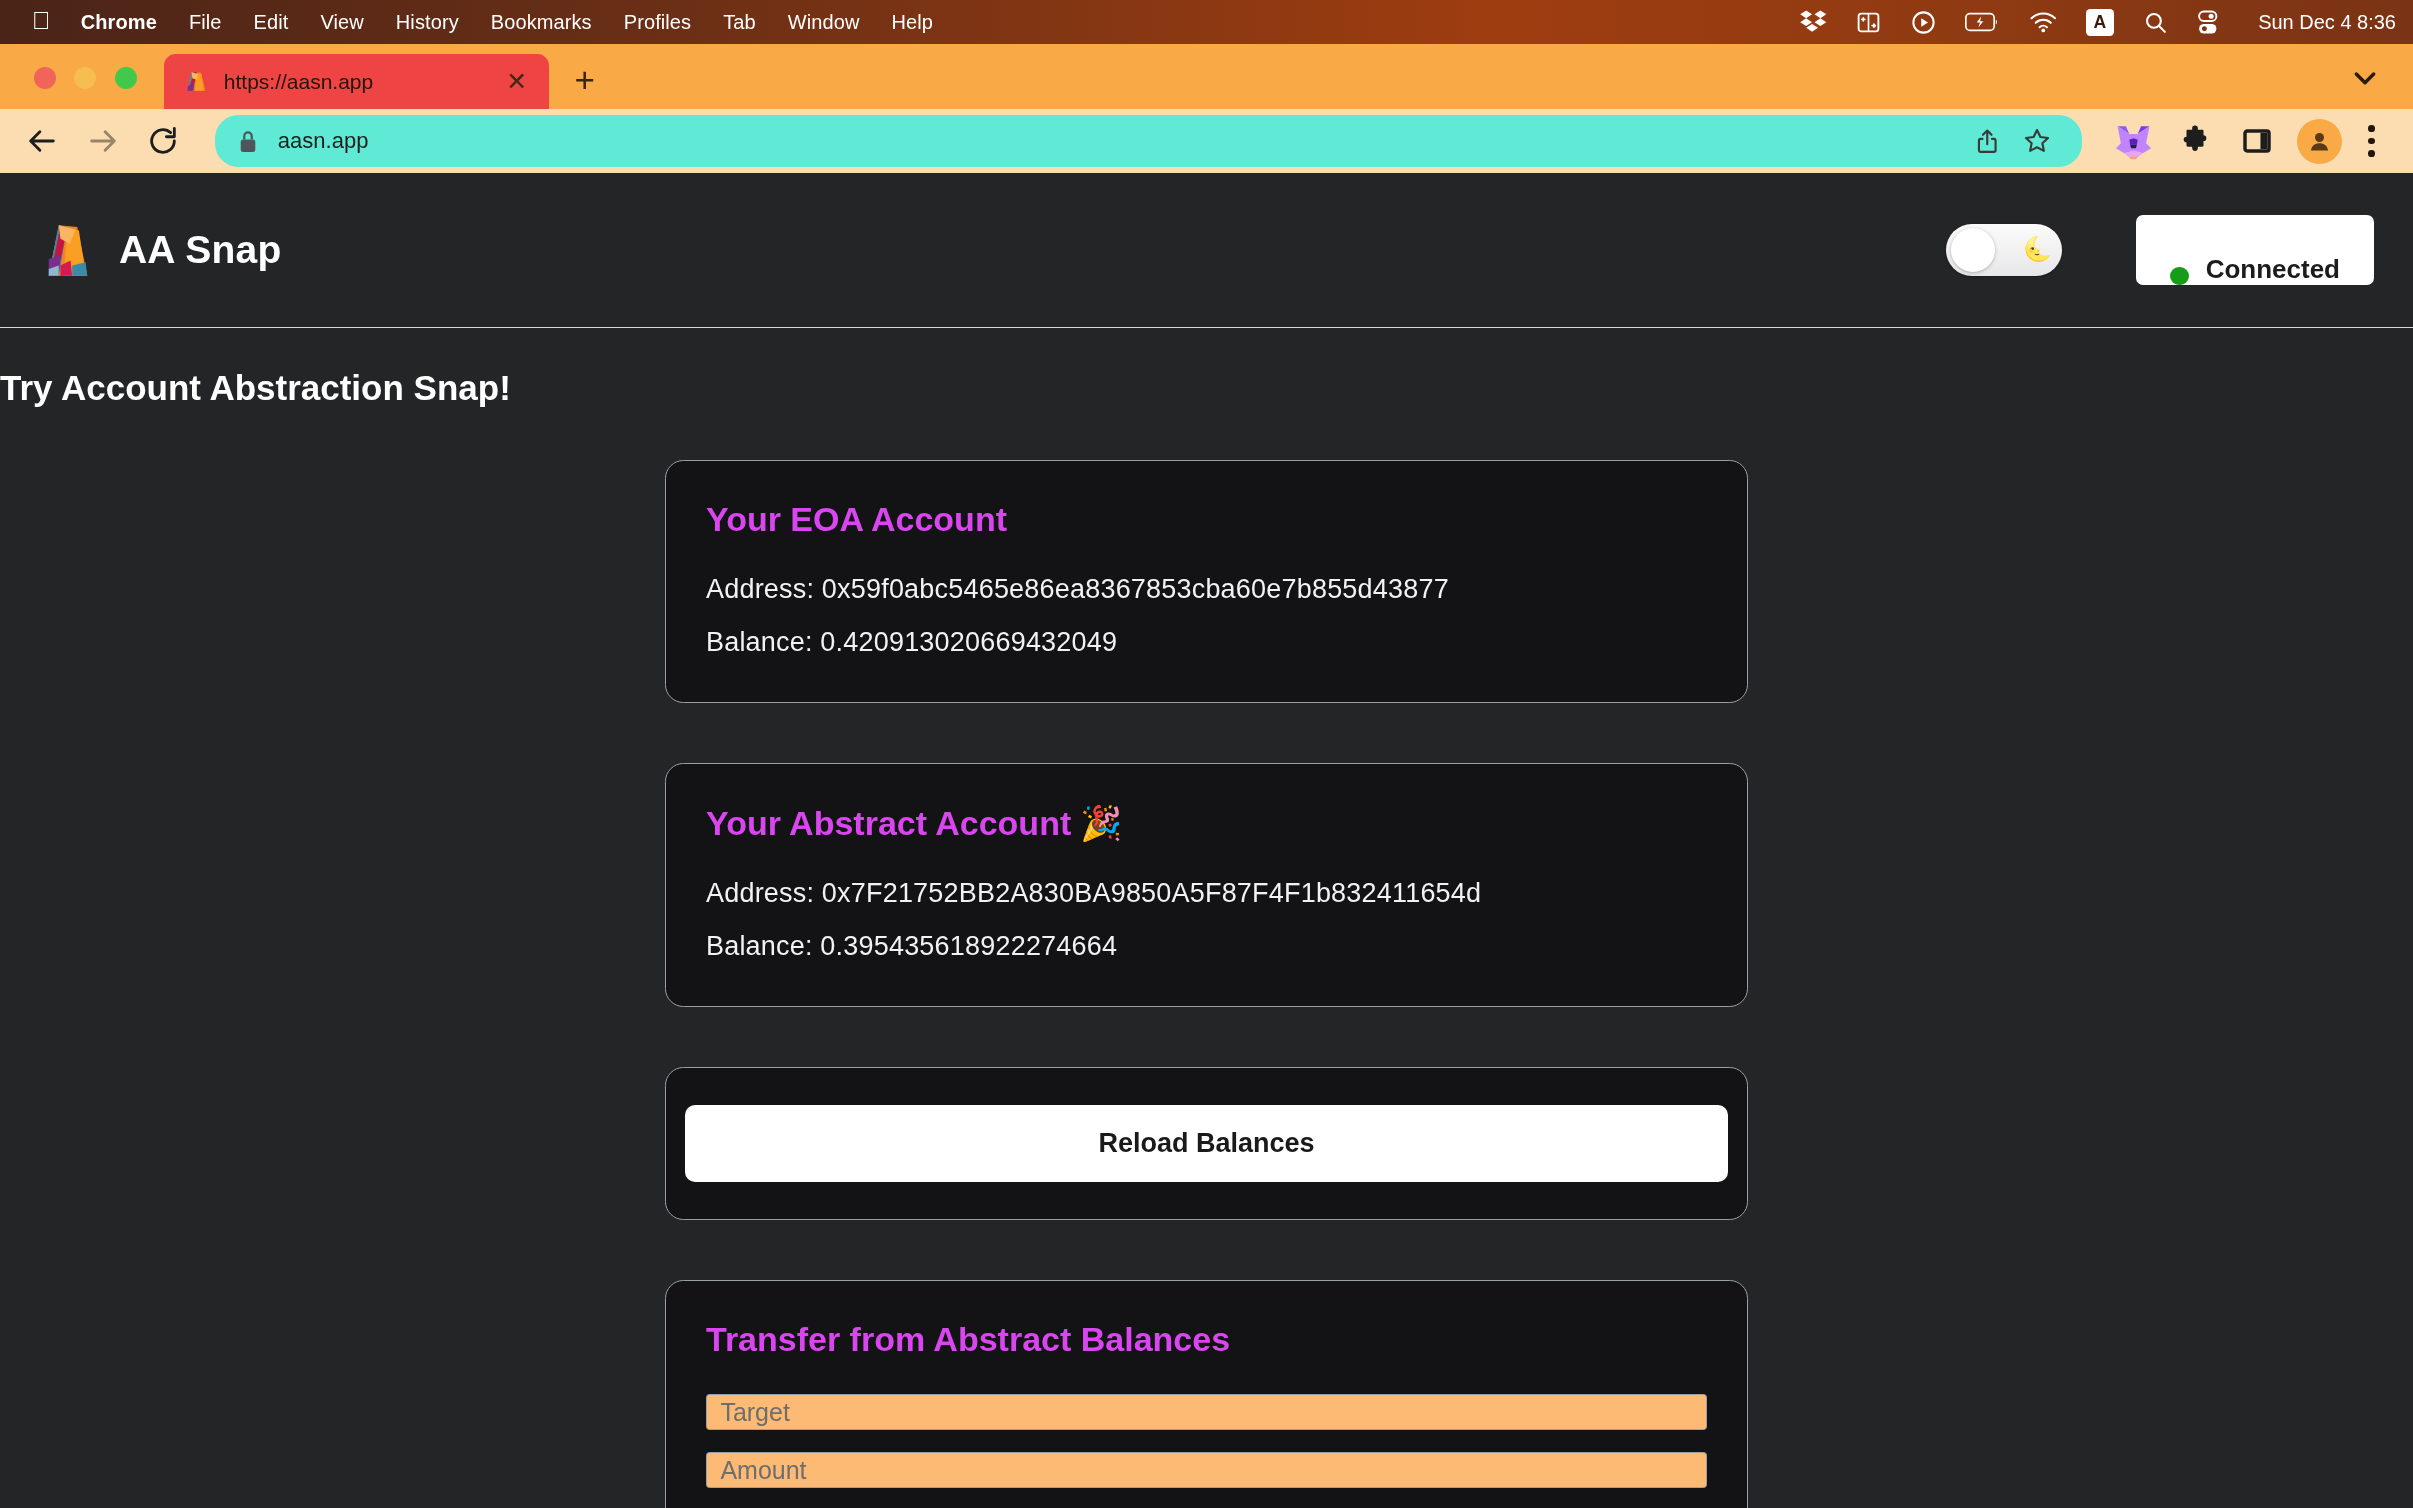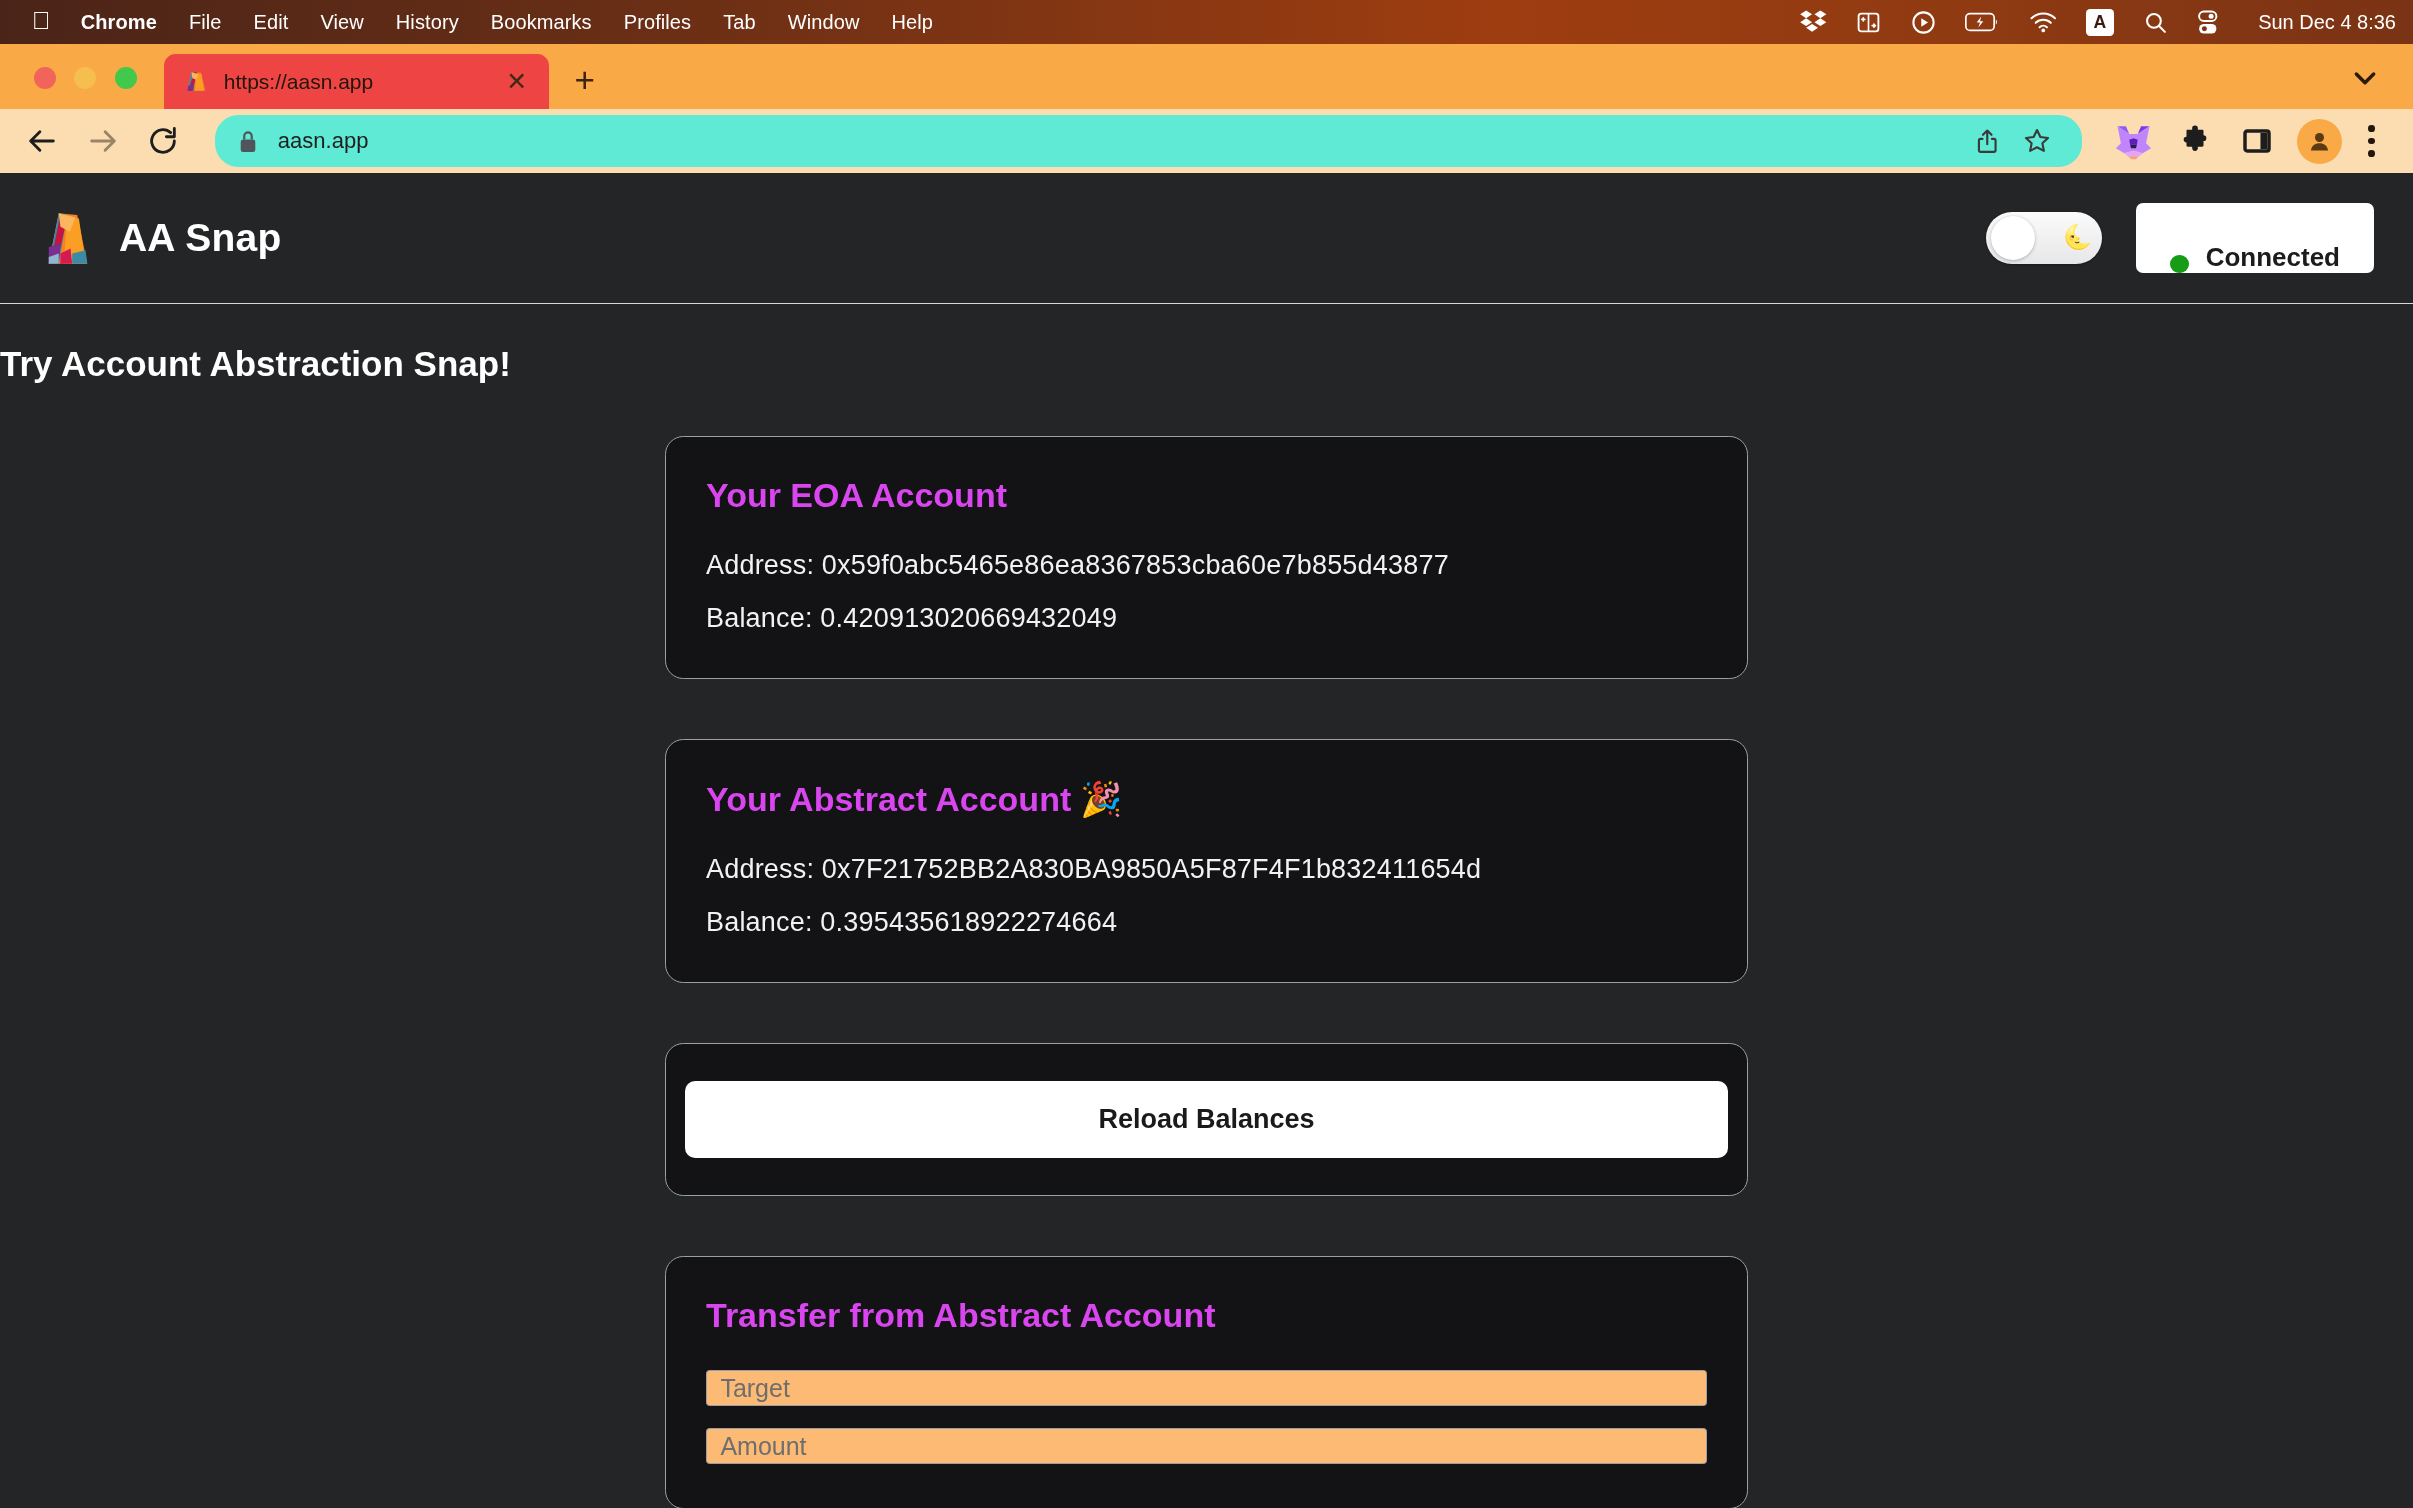--- a/index.html
+++ b/index.html
@@ -144,24 +144,25 @@
 
   
   .page {
     position: absolute; top: 173px; left: 0;
     width: 2413px; height: 1336px;
     background: #242527;
     overflow: hidden;
   }
 
   .app-header {
-    height: 131px;
+    height: 155px;
     display: flex; align-items: center;
     padding: 0 39px 0 42px;
     border-bottom: 1.7px solid #d8d8d8;
+    gap: 40px;
   }
   .brand { display: flex; align-items: center; gap: 25px; }
   .brand-logo { width: 52px; height: 57px; display: block; }
   .brand-name {
     font-size: 39px; font-weight: bold; color: #ffffff;
     letter-spacing: 0.2px;
   }
   .header-spacer { flex: 1; }
 
   .theme-toggle {
@@ -479,19 +480,19 @@
       <div class="card-title">Your Abstract Account 🎉</div>
       <div class="card-line">Address: 0x7F21752BB2A830BA9850A5F87F4F1b832411654d</div>
       <div class="card-line">Balance: 0.395435618922274664</div>
     </div>
 
     <div class="card compact">
       <button class="primary-btn">Reload Balances</button>
     </div>
 
     <div class="card">
-      <div class="card-title">Transfer from Abstract Account</div>
+      <div class="card-title">Transfer from Abstract Balances</div>
       <input class="field" type="text" placeholder="Target" style="">
       <input class="field" type="text" placeholder="Amount" style="">
     </div>
   </div>
 </div>
 
 
 </body></html>

